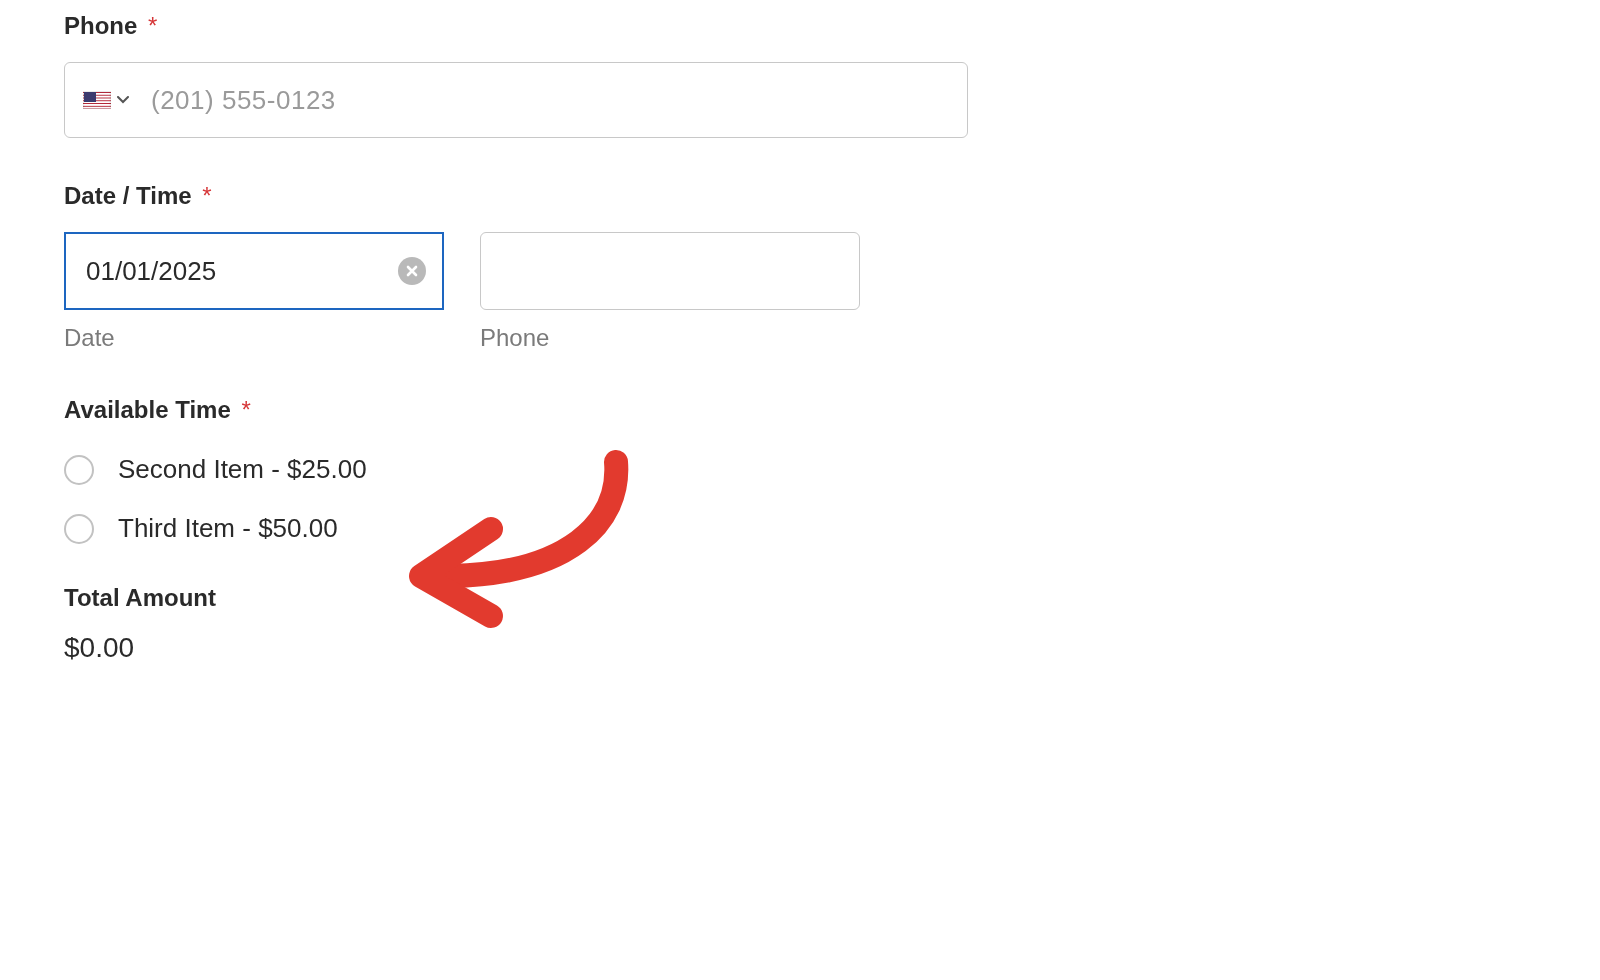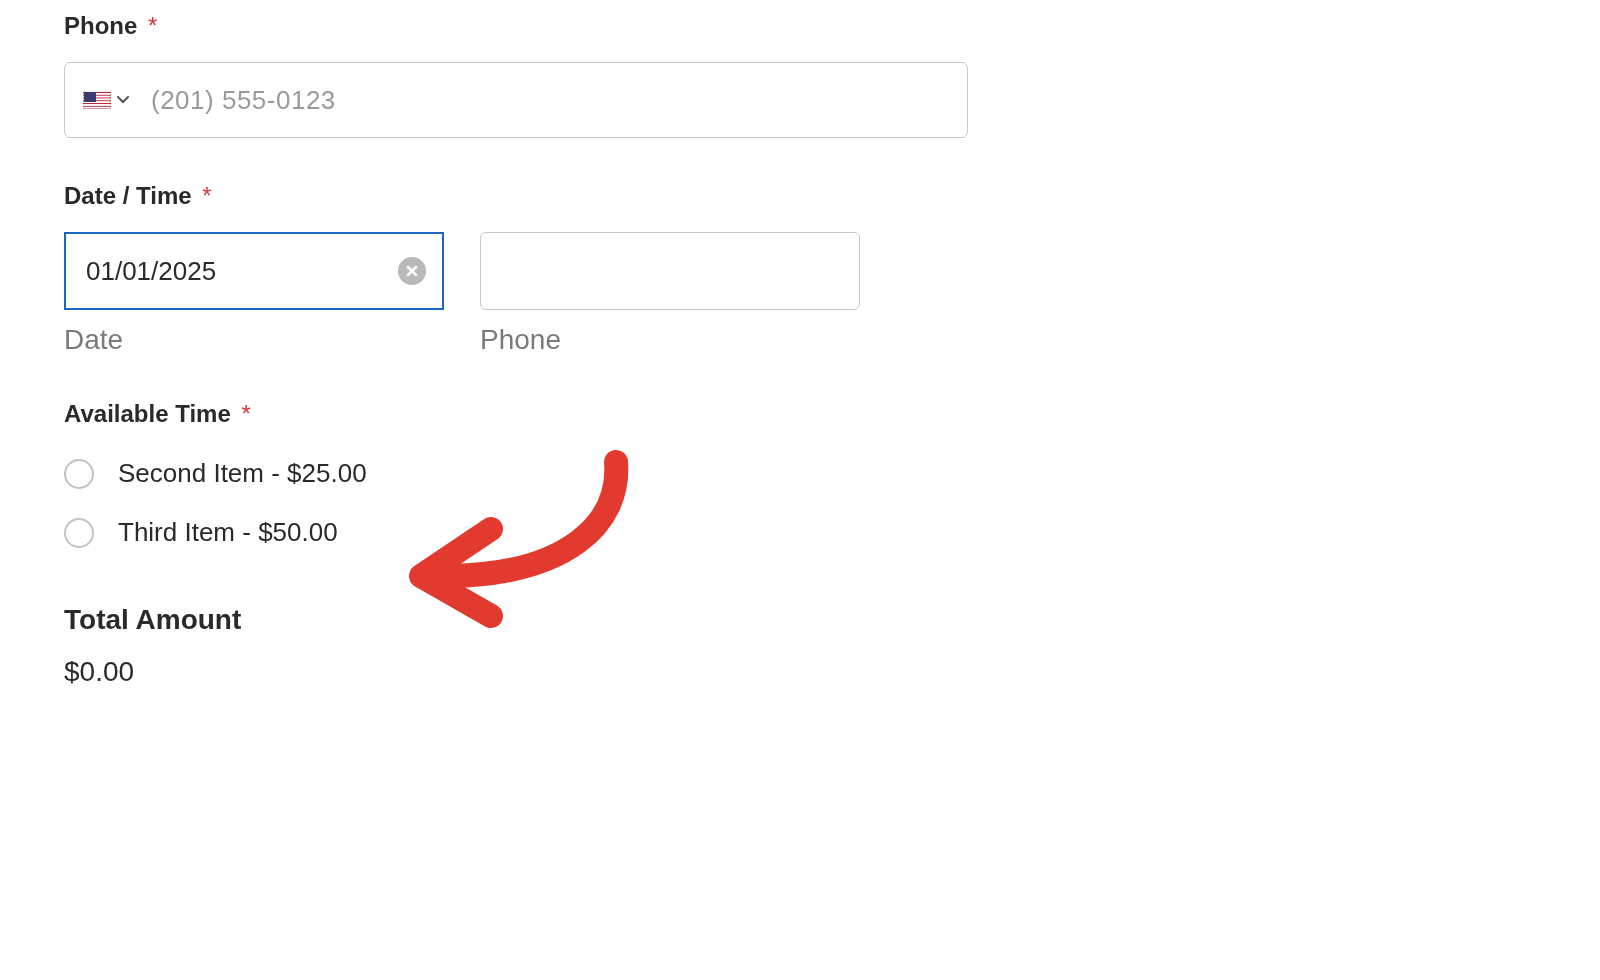--- a/index.html
+++ b/index.html
@@ -102,21 +102,21 @@
     border-radius: 50%;
     background: #b9b9b9;
     display: inline-flex;
     align-items: center;
     justify-content: center;
     cursor: pointer;
   }
   .clear-btn svg { display: block; }
   .sublabel {
     color: #7a7a7a;
-    font-size: 28px;
+    font-size: 24px;
     margin-top: 14px;
   }
   
   .radios {
     margin-top: -6px;
   }
   .radio-row {
     display: flex;
     align-items: center;
     gap: 24px;
@@ -129,22 +129,22 @@
     border: 2px solid #c2c2c2;
     background: #fff;
     flex: 0 0 auto;
   }
   .radio-label {
     font-size: 26px;
     color: #2a2a2a;
   }
   .total-head {
     font-weight: 700;
-    font-size: 28px;
-    margin-top: 42px;
+    font-size: 24px;
+    margin-top: 26px;
     margin-bottom: 20px;
   }
   .total-val {
     font-size: 28px;
   }
   
   .arrow-wrap {
     position: absolute;
     left: 396px;
     top: 444px;

